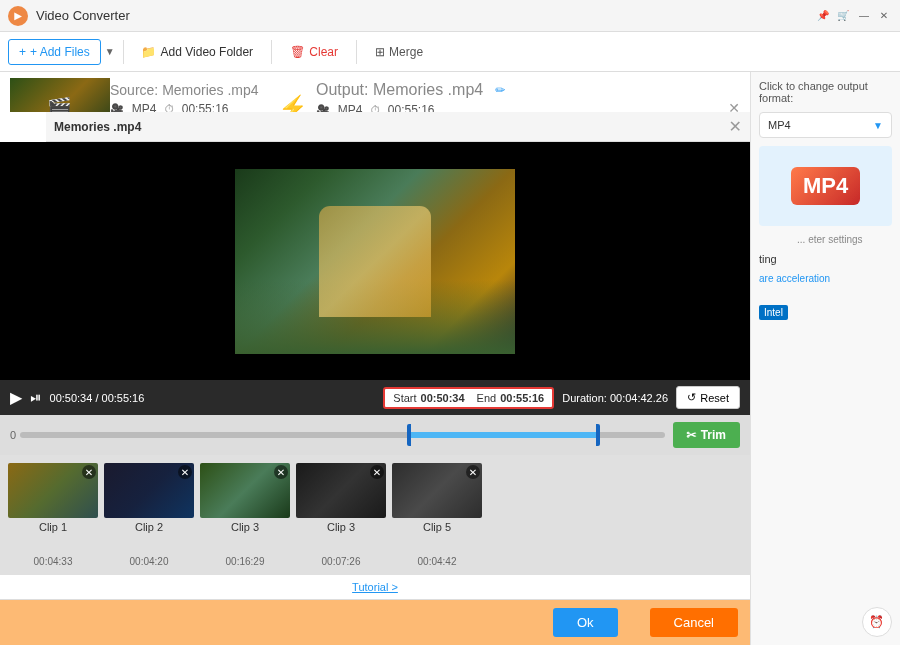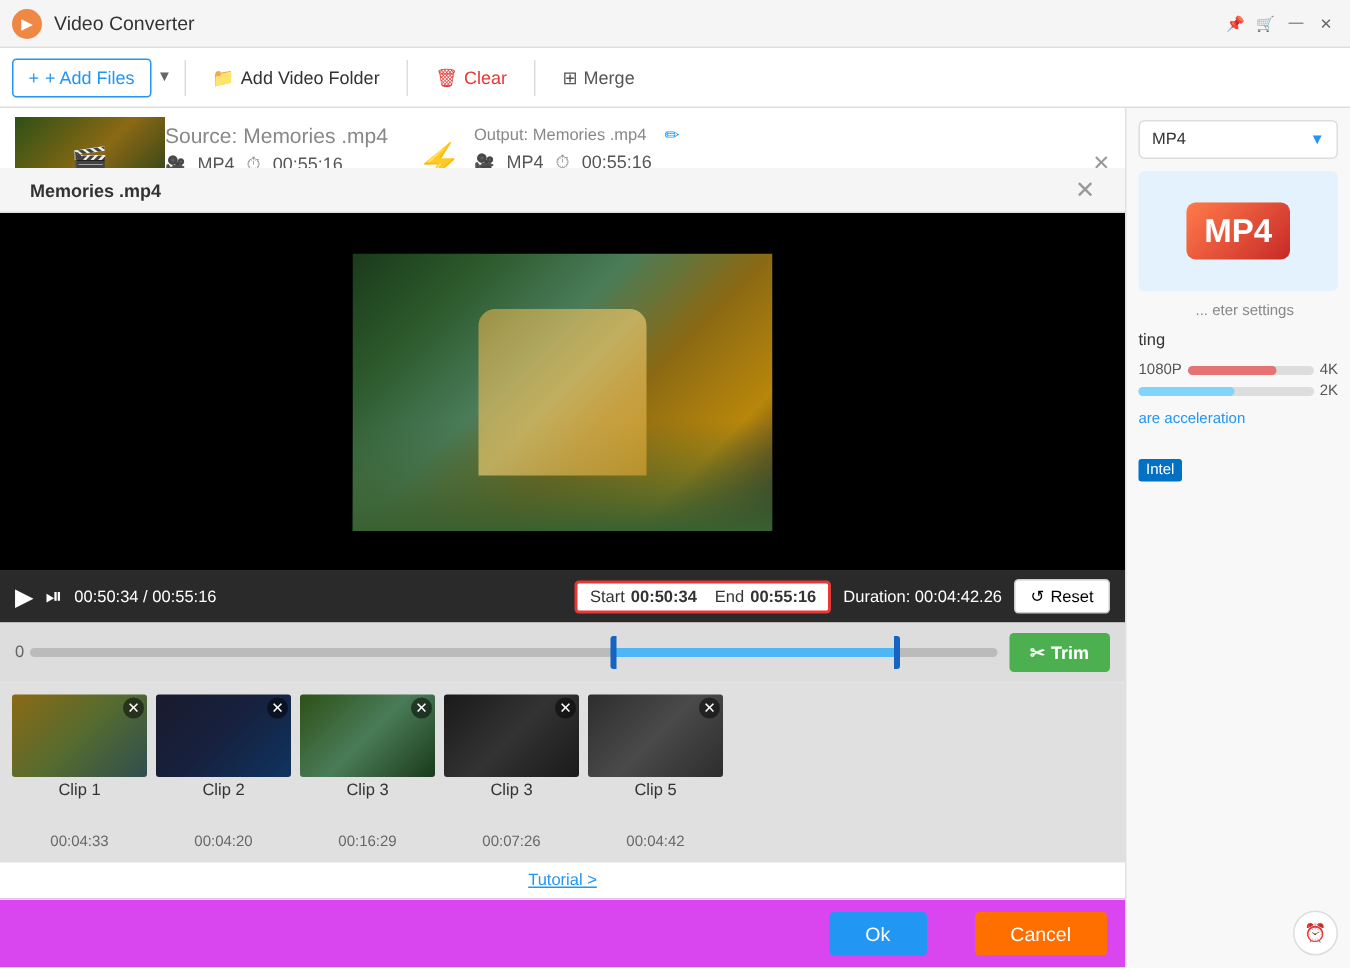--- a/index.html
+++ b/index.html
@@ -199,22 +199,23 @@
       z-index: 10;
       display: flex;
       flex-direction: column;
     }
     .popup-titlebar {
       background: #f5f5f5;
       border-bottom: 1px solid #ddd;
       height: 30px;
       display: flex;
       align-items: center;
-      padding: 0 20px;
+      padding: 0 8px;
       justify-content: space-between;
+      margin-left: 46px;
     }
     .popup-title { font-size: 12px; font-weight: bold; color: #333; }
     .popup-close { cursor: pointer; color: #999; font-size: 16px; }
 
     
     .video-preview {
       background: #000;
       flex: 1;
       display: flex;
       align-items: center;
@@ -358,21 +359,21 @@
       text-align: center;
       padding: 6px;
       font-size: 11px;
       color: #2196F3;
       cursor: pointer;
       text-decoration: underline;
     }
 
     
     .bottom-actions {
-      background: #d946ef;
+      background: #fdba74;
       border-top: 1px solid #ddd;
       padding: 8px 12px;
       display: flex;
       justify-content: flex-end;
       gap: 8px;
     }
     .ok-btn {
       background: #2196F3;
       color: white;
       border: none;
@@ -484,21 +485,21 @@
           <div class="file-info-row">
             <span>📂</span>
             <span>3.10 GB</span>
             <span>⊡</span>
             <span>1920 × 1080</span>
           </div>
         </div>
         <div class="divider-arrow">⚡</div>
         <div class="info-section">
           <div class="file-info-row">
-            <span style="color:#888;font-size:11px;">Output: Memories .mp4</span>
+            <span style="color:#888;font-size:16px;">Output: Memories .mp4</span>
             <span style="color:#2196F3; cursor:pointer; margin-left:4px;">✏</span>
           </div>
           <div class="file-info-row">
             <span style="color:#4db6f5;font-size:11px;">🎥</span>
             <span>MP4</span>
             <span style="color:#888">⏱</span>
             <span>00:55:16</span>
           </div>
           <div class="file-info-row">
             <span>📂</span>
@@ -643,51 +644,37 @@
 
       <div class="bottom-actions">
         <button class="ok-btn">Ok</button>
         <button class="cancel-btn">Cancel</button>
       </div>
     </div>
 
   </div>
 
   <div class="right-sidebar">
+    <div style="font-size:11px;color:#555;">Click to change output format:</div>
     <div class="output-format-btn">
       <span>MP4</span>
       <span class="format-dropdown">▼</span>
     </div>
     <div class="format-preview">
       <div style="background:linear-gradient(135deg,#ff6b35,#c62828); border-radius:6px; padding:6px 12px; position:relative; overflow:hidden;">
         <div style="position:absolute;top:0;left:0;right:0;bottom:0;background:linear-gradient(135deg,rgba(255,255,255,0.1),transparent);"></div>
         <span style="color:white;font-size:22px;font-weight:bold;">MP4</span>
       </div>
     </div>
     <div style="font-size:10px;color:#888;margin-left:38px;">...
       <span>eter settings</span>
     </div>
     <div style="font-size:11px;color:#333;">
       <span>ting</span>
     </div>
-    <div class="quality-options">
-      <div class="quality-row">
-        <span>1080P</span>
-        <div class="quality-bar-container">
-            <div class="quality-bar" style="width:70%;"></div>
-          </div>
-        <span>4K</span>
-      </div>
-      <div class="quality-row">
-        <div class="quality-bar-container">
-            <div class="quality-bar" style="width:55%; background:#81d4fa;"></div>
-          </div>
-        <span>2K</span>
-      </div>
-    </div>
     <div style="font-size:10px;color:#2196F3;cursor:pointer;">are acceleration</div>
     <div style="display:flex;align-items:center;gap:4px;margin-top:13px;">
       <span class="intel-badge">Intel</span>
     </div>
     <div style="flex:1;"></div>
     <div class="alarm-btn">
       <span>⏰</span>
     </div>
   </div>
 

